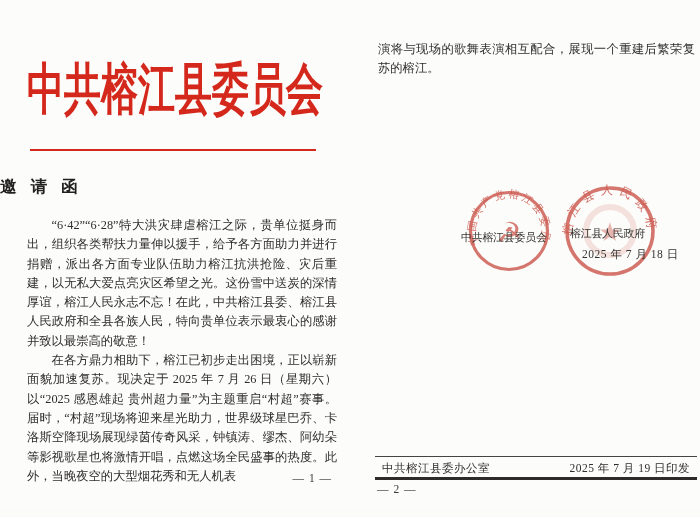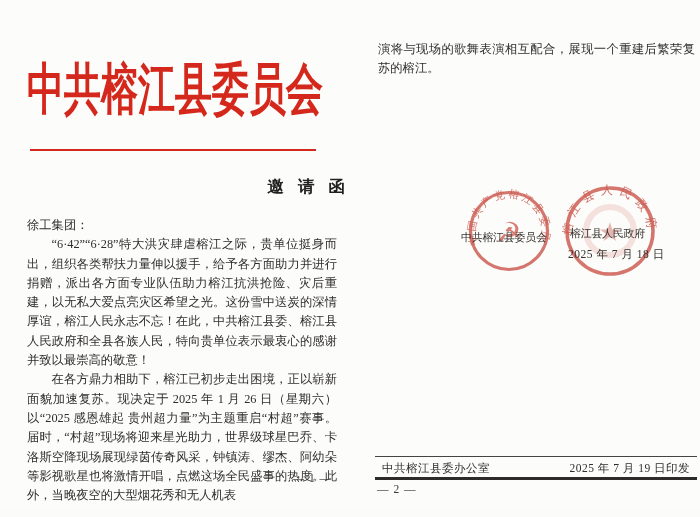--- a/index.html
+++ b/index.html
@@ -25,21 +25,21 @@
     font-size:37px;font-weight:700;
     letter-spacing:0px;
     transform:scaleY(1.5);
     white-space:nowrap;
   }
   .red-divider{
     position:absolute;top:149px;left:30px;width:286px;height:2px;
   }
   .doc-title{
     position:absolute;top:176px;left:0;width:100%;
-    text-align:right;
+    text-align:left;
     font-size:16.5px;font-weight:700;letter-spacing:5px;color:#222120;
   }
   .body-block{
     position:absolute;
     font-size:12.3px;line-height:19.3px;
     text-align:justify;
   }
   #page-1 .body-block{top:216px;left:27px;width:310px;}
   #page-2 .body-block{top:40px;left:28px;width:317px;}
   .body-block p{margin:0;text-indent:2em;}
@@ -55,21 +55,21 @@
   
   .seal{position:absolute;opacity:0.88;}
   #seal-party{left:116px;top:188px;width:86px;height:86px;}
   #seal-gov{left:212px;top:183px;width:96px;height:96px;}
   .sig{
     position:absolute;z-index:5;
     font-size:11px;color:#35332f;white-space:nowrap;letter-spacing:-0.3px;
   }
   #sig-left{left:111px;top:230px;}
   #sig-right{left:220px;top:226px;}
-  #sig-date{left:218px;top:247px;font-size:11.5px;letter-spacing:0.5px;}
+  #sig-date{left:232px;top:247px;font-size:11.5px;letter-spacing:0.5px;}
 
   
   .footer-line-top{position:absolute;left:25px;right:3px;top:456px;height:1px;background:#454442;}
   .footer-row{
     position:absolute;left:25px;right:3px;top:460px;height:17px;
     display:flex;justify-content:space-between;align-items:center;
     font-size:11.5px;color:#2f2e2c;
   }
   .footer-row .office{padding-left:7px;letter-spacing:0.5px;}
   .footer-row .printdate{padding-right:7px;letter-spacing:0.5px;}
@@ -82,23 +82,22 @@
 
   <div class="letterhead">
     <span style="color:#d5281c">中共榕江县委员会</span>
   </div>
 
   <div class="red-divider" style="background:#d5281c"></div>
 
   <div class="doc-title">邀 请 函</div>
 
   <div class="body-block">
-    <p class="salutation">徐工集团：</p>
     <p>“6·42”“6·28”特大洪灾肆虐榕江之际，贵单位挺身而出，组织各类帮扶力量伸以援手，给予各方面助力并进行捐赠，派出各方面专业队伍助力榕江抗洪抢险、灾后重建，以无私大爱点亮灾区希望之光。这份雪中送炭的深情厚谊，榕江人民永志不忘！在此，中共榕江县委、榕江县人民政府和全县各族人民，特向贵单位表示最衷心的感谢并致以最崇高的敬意！</p>
-    <p>在各方鼎力相助下，榕江已初步走出困境，正以崭新面貌加速复苏。现决定于 2025 年 1 月 26 日（星期六）以“2025 感恩雄起 贵州超力量”为主题重启“村超”赛事。届时，“村超”现场将迎来星光助力，世界级球星巴乔、卡洛斯空降现场展现绿茵传奇风采，钟镇涛、缪杰、阿幼朵等影视歌星也将激情开唱，点燃这场全民盛事的热度。此外，当晚夜空的大型烟花秀和无人机表</p>
+    <p>在各方鼎力相助下，榕江已初步走出困境，正以崭新面貌加速复苏。现决定于 2025 年 7 月 26 日（星期六）以“2025 感恩雄起 贵州超力量”为主题重启“村超”赛事。届时，“村超”现场将迎来星光助力，世界级球星巴乔、卡洛斯空降现场展现绿茵传奇风采，钟镇涛、缪杰、阿幼朵等影视歌星也将激情开唱，点燃这场全民盛事的热度。此外，当晚夜空的大型烟花秀和无人机表</p>
   </div>
 
   <div class="pageno">— 1 —</div>
 </div>
 
 <div class="page" id="page-2">
 
   <div class="body-block">
     <p class="no-indent">演将与现场的歌舞表演相互配合，展现一个重建后繁荣复苏的榕江。</p>
   </div>

